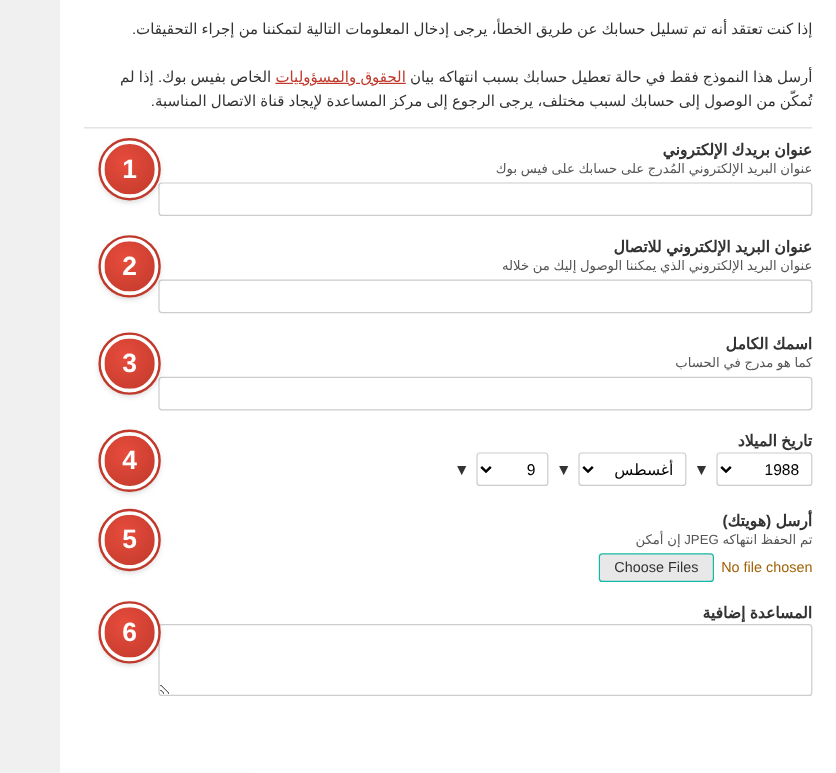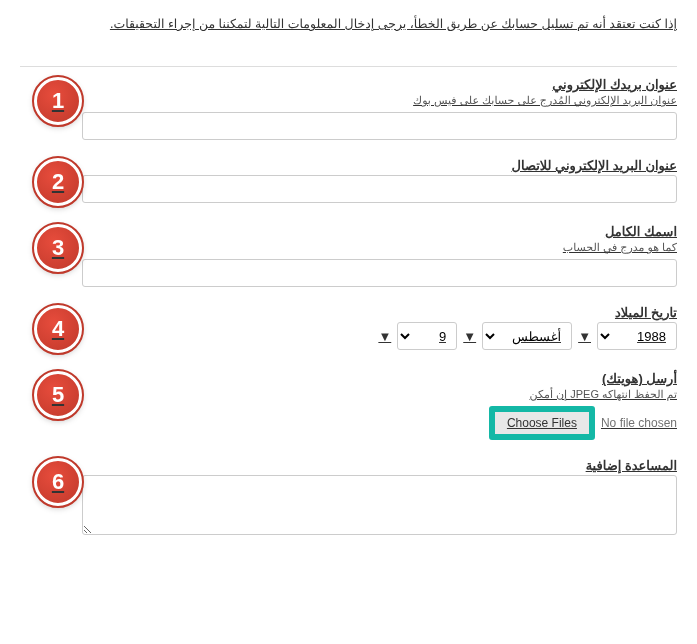--- a/index.html
+++ b/index.html
@@ -4,26 +4,25 @@
   <style>
     * { box-sizing: border-box; margin: 0; padding: 0; }
     body {
       font-family: Arial, sans-serif;
       background: #f0f0f0;
       direction: rtl;
       font-size: 13px;
       color: #333;
     }
     .page-container {
-      width: 697px;
+      width: 647px;
       min-height: 644px;
       background: #fff;
       padding: 14px 20px 20px 20px;
       position: relative;
-      text-decoration: underline;
     }
     .top-notice {
       text-align: right;
       font-size: 12.5px;
       color: #333;
       margin-bottom: 12px;
       line-height: 1.6;
     }
     .top-notice a, .top-notice .link-style {
       color: #c0392b;
@@ -104,25 +103,25 @@
     .dob-day { width: 60px; }
     .file-row {
       display: flex;
       align-items: center;
       gap: 6px;
       direction: rtl;
       margin-top: 4px;
     }
     .no-file-text {
       font-size: 12px;
-      color: #737373;
+      color: #a16207;
     }
     .choose-files-btn {
       background: #e8e8e8;
-      border: 6px solid #14b8a6;
+      border: 1px solid #14b8a6;
       border-radius: 3px;
       padding: 4px 12px;
       font-size: 12px;
       cursor: pointer;
       color: #333;
     }
     .textarea-field {
       width: 100%;
       height: 60px;
       border: 1px solid #ccc;
@@ -136,38 +135,42 @@
     }
   </style>
 </head>
 <body>
 
 <div class="page-container">
 
   <div class="top-notice">
     <p>إذا كنت تعتقد أنه تم تسليل حسابك عن طريق الخطأ، يرجى إدخال المعلومات التالية لتمكننا من إجراء التحقيقات.</p>
     <br>
+    <p>
+      <span>أرسل هذا النموذج فقط في حالة تعطيل حسابك بسبب انتهاكه بيان </span><span class="link-style">الحقوق والمسؤوليات</span><span> الخاص بفيس بوك. إذا لم تُمكّن من الوصول إلى حسابك لسبب مختلف، يرجى الرجوع إلى مركز المساعدة لإيجاد قناة الاتصال المناسبة.</span>
+    </p>
   </div>
 
   <hr class="divider">
 
   <div class="form-section">
     <div class="field-area">
       <div class="field-label">عنوان بريدك الإلكتروني</div>
       <div class="field-sublabel">عنوان البريد الإلكتروني المُدرج على حسابك على فيس بوك</div>
       <input type="text" class="field-input" style="">
     </div>
     <div class="step-badge">
       <span>1</span>
     </div>
   </div>
 
   <div class="form-section">
     <div class="field-area">
       <div class="field-label">عنوان البريد الإلكتروني للاتصال</div>
+      <div class="field-sublabel">عنوان البريد الإلكتروني الذي يمكننا الوصول إليك من خلاله</div>
       <input type="text" class="field-input" style="">
     </div>
     <div class="step-badge">
       <span>2</span>
     </div>
   </div>
 
   <div class="form-section">
     <div class="field-area">
       <div class="field-label">اسمك الكامل</div>

